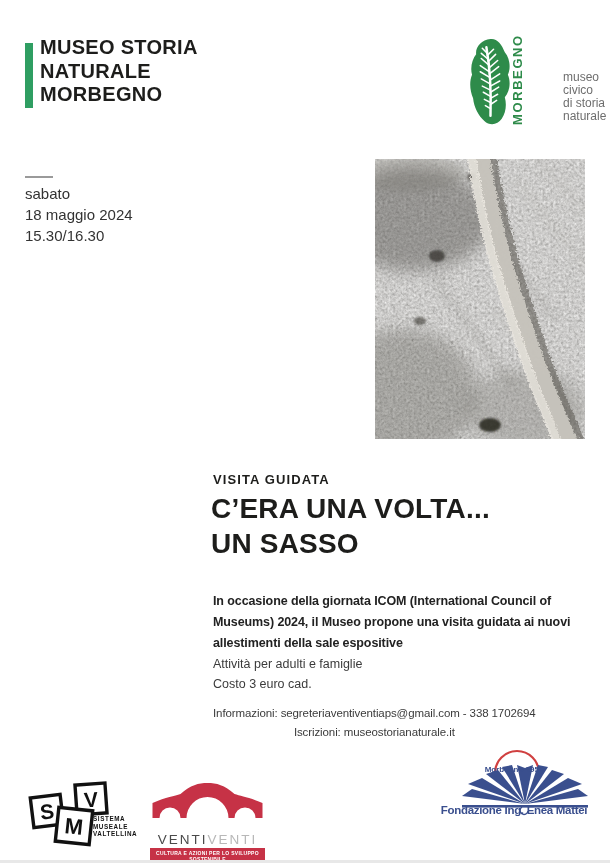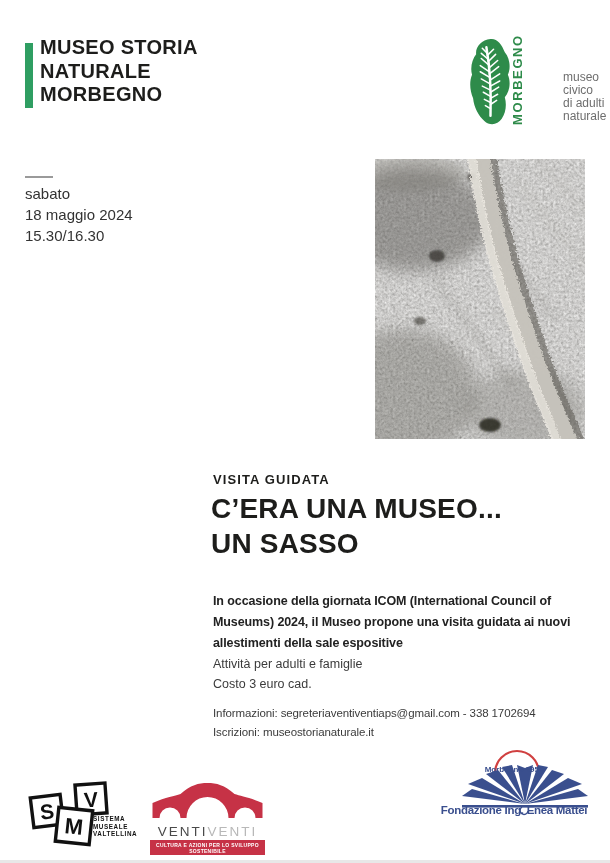--- a/index.html
+++ b/index.html
@@ -56,32 +56,32 @@
     position: absolute; left: 213px; top: 591px;
     font-size: 12.5px; line-height: 21px; font-weight: 700;
     color: #222222; letter-spacing: -0.1px;
   }
   .meta {
     position: absolute; left: 213px; top: 654px;
     font-size: 12.5px; line-height: 20px; color: #3b3b3b;
   }
   .contact {
     position: absolute; left: 213px; top: 704px;
-    font-size: 11.5px; line-height: 18.5px; color: #3b3b3b; letter-spacing: -0.1px;
+    font-size: 11.5px; line-height: 18.5px; color: #3b3b3b; letter-spacing: -0.1px; text-align: center;
   }
   
   .smv { position: absolute; left: 24px; top: 781px; width: 115px; height: 70px; }
   .smv-label {
     position: absolute; left: 93px; top: 815px;
     font-size: 6.3px; line-height: 7.5px; font-weight: 700;
     letter-spacing: 0.6px; color: #111111;
   }
   .vv { position: absolute; left: 150px; top: 783px; width: 115px; }
   .vv-name {
-    display: flex; justify-content: center; margin-top: 1px;
+    display: flex; justify-content: center; margin-top: 9px;
     font-size: 13.5px; letter-spacing: 2px; font-weight: 400;
   }
   .vv-name .p1 { color: #4a4a4a; }
   .vv-name .p2 { color: #b8b8b8; }
   .vv-banner {
     margin-top: 1px; background: #c63246; color: #ffffff;
     font-size: 5px; letter-spacing: 0.3px; text-align: center;
     padding: 1.5px 0 1px 0; font-weight: 700;
   }
   .fondazione { position: absolute; left: 438px; top: 747px; width: 152px; height: 72px; }
@@ -136,21 +136,21 @@
         <line x1="21" y1="53" x2="29" y2="48"></line>
           <line x1="21" y1="59" x2="28" y2="55"></line>
         <line x1="21" y1="65" x2="27" y2="61"></line>
       </g>
     </svg>
   </div>
   <div class="mlogo-vertical">MORBEGNO</div>
   <div class="mlogo-sub">
     <div>museo</div>
     <div>civico</div>
-    <div>di adulti</div>
+    <div>di storia</div>
     <div>naturale</div>
   </div>
 
   <div class="date-dash"></div>
   <div class="date-block">
     <div>sabato</div>
     <div>18 maggio 2024</div>
     <div>15.30/16.30</div>
   </div>
 
@@ -202,21 +202,21 @@
           <path d="M107,-5 C115,45 125,90 138,130 C150,168 165,215 182,252 L196,285" stroke="#55534d" stroke-width="28" fill="none" opacity="0.55"></path>
           <path d="M107,-5 C115,45 125,90 138,130 C150,168 165,215 182,252 L196,285" stroke="#c9c6bf" stroke-width="15" fill="none" opacity="0.95"></path>
           <path d="M96,-5 C104,45 114,90 127,130 C139,168 153,215 170,252 L183,285" stroke="#edeae3" stroke-width="9" fill="none" opacity="0.85"></path>
         </g>
       </g>
     </svg>
   </div>
 
   <div class="kicker">VISITA GUIDATA</div>
   <div class="title">
-    <div>C’ERA UNA MUSEO...</div>
+    <div>C’ERA UNA VOLTA...</div>
     <div>UN SASSO</div>
   </div>
   <div class="desc">
     <div>In occasione della giornata ICOM (International Council of</div>
     <div>Museums) 2024, il Museo propone una visita guidata ai nuovi</div>
     <div>allestimenti della sale espositive</div>
   </div>
   <div class="meta">
     <div>Attività per adulti e famiglie</div>
     <div>Costo 3 euro cad.</div>

